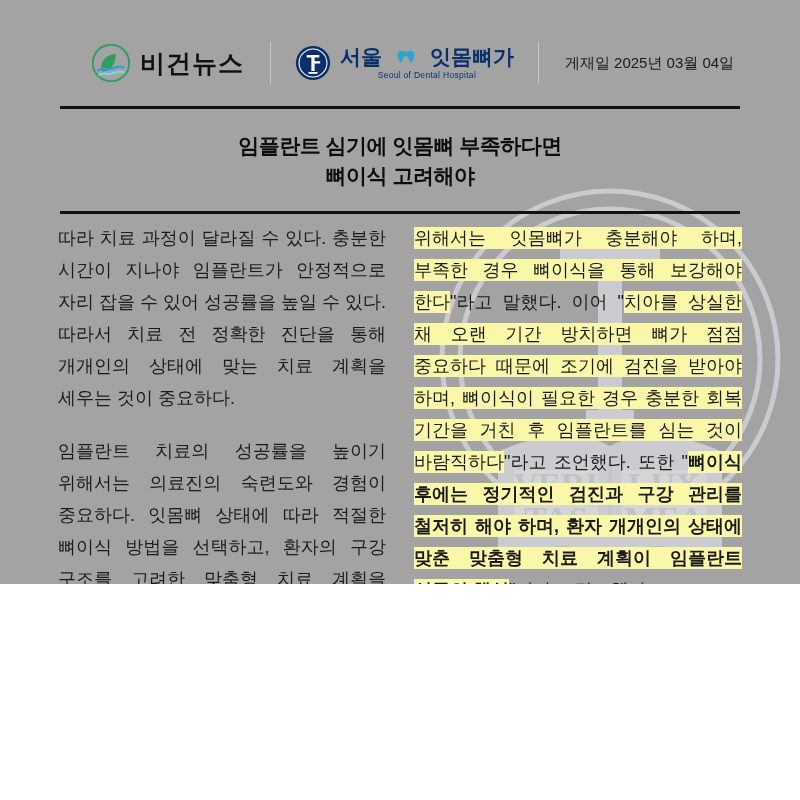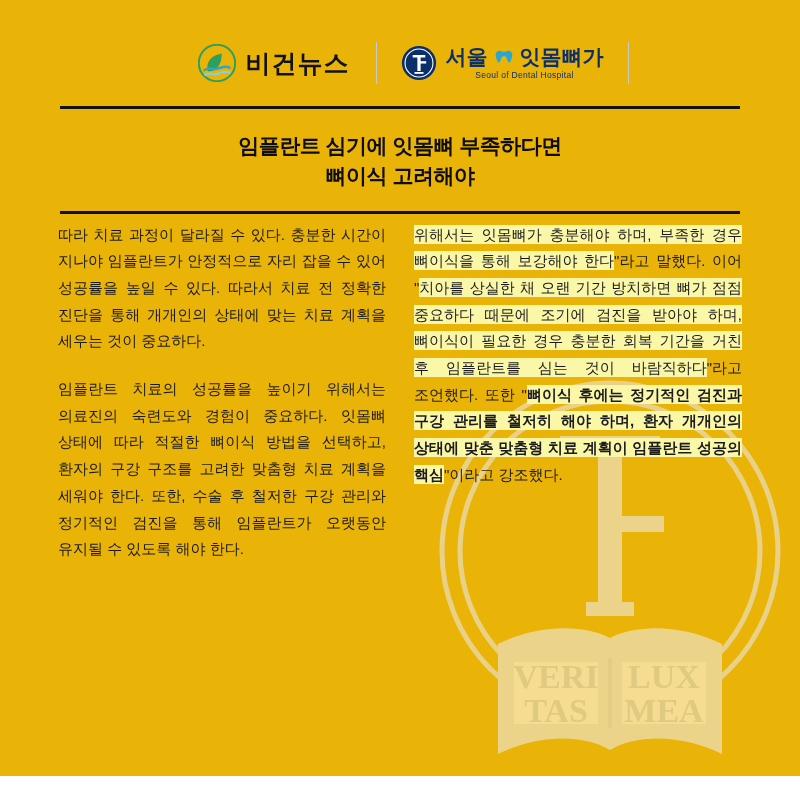--- a/index.html
+++ b/index.html
@@ -4,22 +4,22 @@
 <style>
   * { box-sizing: border-box; }
   html, body {
     margin: 0; padding: 0;
     width: 800px; height: 800px;
     background: #ffffff;
     font-family: "Liberation Sans", "DejaVu Sans", sans-serif;
   }
   #page {
     position: relative;
-    width: 800px; height: 776px;
-    background: #eab308;
+    width: 800px; height: 584px;
+    background: #a3a3a3;
     overflow: hidden;
   }
 
   
   .watermark {
     position: absolute;
     right: -10px;
     bottom: -30px;
     width: 400px;
     height: 430px;
@@ -72,21 +72,21 @@
     flex: 0 0 auto;
   }
   .hosp-text { display: flex; flex-direction: column; line-height: 1.05; }
   .hosp-kr {
     font-size: 21px;
     font-weight: bold;
     color: #0b2f6b;
     white-space: nowrap;
     display: flex;
     align-items: center;
-    gap: 3px;
+    gap: 11px;
   }
   .hosp-kr .tooth-mark {
     display: inline-block;
     width: 26px; height: 16px;
   }
   .hosp-en {
     font-size: 8.5px;
     color: #0b2f6b;
     letter-spacing: 0.3px;
     margin-top: 3px;
@@ -124,21 +124,21 @@
   
   .columns {
     position: relative;
     z-index: 2;
     display: flex;
     gap: 28px;
     padding: 8px 58px 0 58px;
   }
   .col { width: 336px; }
   .para {
-    font-size: 15px;
+    font-size: 18px;
     line-height: 1.78;
     color: #1b1b1b;
     margin: 0 0 21px 0;
     text-align: justify;
     word-break: keep-all;
   }
   .para:last-child { margin-bottom: 0; }
   .hl {
     background: #fbf7a8;
     padding: 1px 0;
@@ -208,20 +208,21 @@
             <path d="M7 3 c3 -3 5 0 8 0 c3 0 5 -3 8 0 c3 3 1 7 0 10 c-1 3 -3 3 -4 0 c-1 -3 -1 -5 -4 -5 c-3 0 -3 2 -4 5 c-1 3 -3 3 -4 0 c-1 -3 -3 -7 0 -10 z" fill="#2aa7d0"></path>
           </svg>
           <span>잇몸뼈가</span>
         </span>
         <span class="hosp-en">Seoul of Dental Hospital</span>
       </span>
     </div>
 
     <div class="divider"></div>
 
+    <div class="pubdate">게재일 2025년 03월 04일</div>
   </div>
 
   <div class="rule"></div>
 
   <div class="title-block">
     <div class="title-line">임플란트 심기에 잇몸뼈 부족하다면</div>
     <div class="title-line">뼈이식 고려해야</div>
   </div>
 
   <div class="rule"></div>

